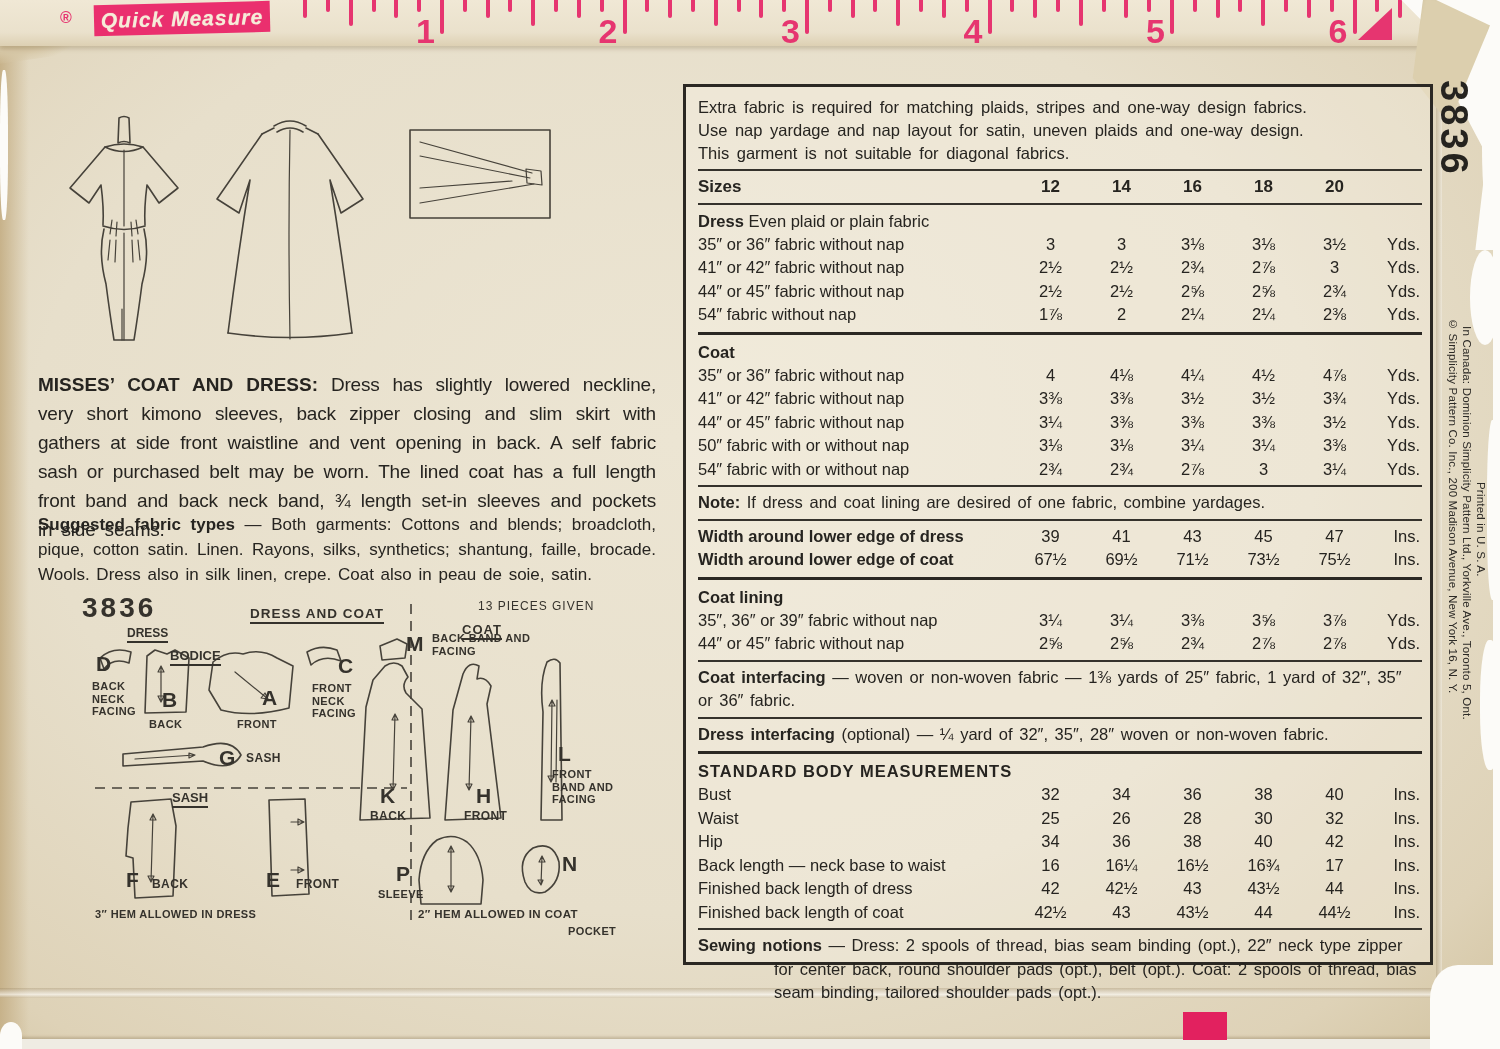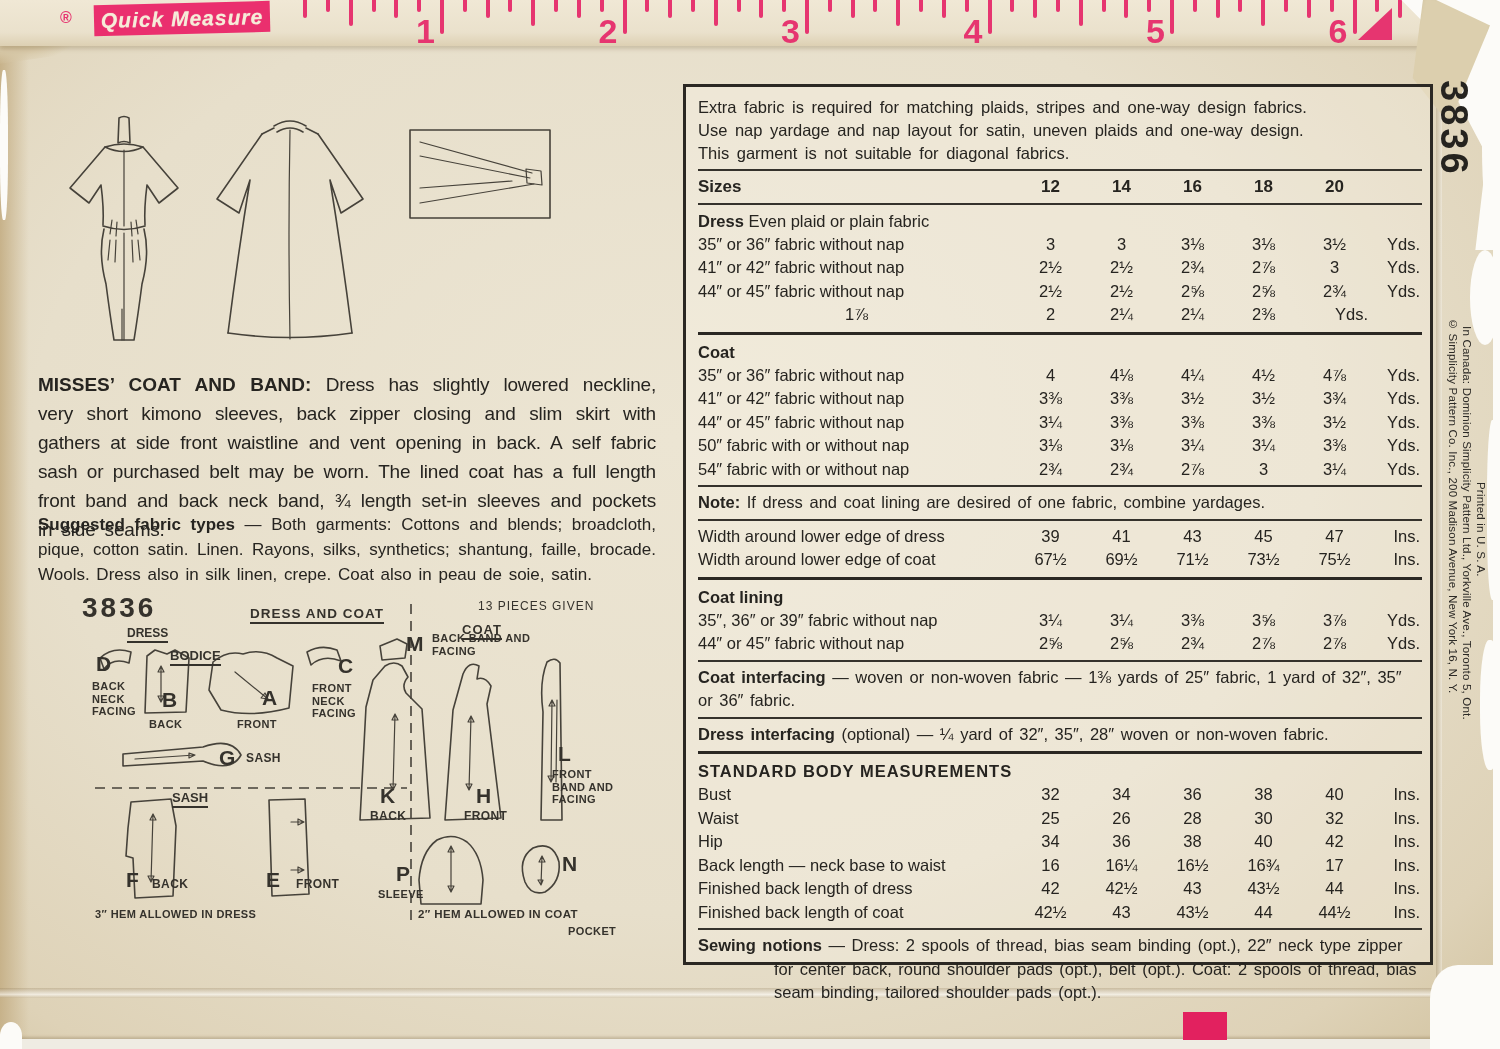--- a/index.html
+++ b/index.html
@@ -72,21 +72,21 @@
   #yardage-table{left:683px;top:84px;width:750px;height:881px;border:3px solid #2b2823;
     box-sizing:border-box;padding:9px 8px 6px 12px;background:rgba(255,252,242,.25);}
   .intro-line{font-size:16.5px;line-height:23px;text-align:justify;word-spacing:3px;}
   .rule{border-top:2px solid #35322c;margin:4px 0;}
   .rule.hv{border-top:3px solid #2b2823;margin:5px 0;}
   .trow{display:grid;grid-template-columns:1fr 71px 71px 71px 71px 71px 52px;
     font-size:16.5px;line-height:23.5px;align-items:baseline;}
   .tlbl{white-space:nowrap;overflow:hidden;}
   .tval{text-align:center;}
   .tunit{text-align:right;padding-right:2px;}
-  .bold-lbl .tlbl{font-weight:400;}
+  .bold-lbl .tlbl{font-weight:700;}
   .hdr{font-weight:700;}
   .sizes-row .tlbl,.sizes-row .tval{font-weight:700;font-size:17px;}
   .sec-hdr{font-size:16.5px;line-height:24px;}
   .sec-hdr .n{font-weight:400;}
   .para{font-size:16.5px;line-height:23.5px;word-spacing:2px;}
   .hang{padding-left:76px;text-indent:-76px;}
 
   
   .vtext{writing-mode:vertical-rl;text-orientation:mixed;white-space:nowrap;color:#2c2a26;}
   #v3836{left:1432px;top:80px;font-size:38px;font-weight:700;letter-spacing:3px;color:#25231f;}
@@ -192,21 +192,21 @@
     <path class="ln thin" d="M230,48 Q228,152 230,257"></path>
   </g>
   <g>
     <rect class="ln" x="350" y="48" width="140" height="88"></rect>
     <path class="ln thin" d="M360,60 L472,91 M360,74 L470,96 M360,121 L474,102 M360,106 L452,99"></path>
     <path class="ln thin" d="M466,87 L481,89 L482,103 L467,101 Z"></path>
   </g>
 </svg>
 
 <div id="description" class="abs z5">
-  <span class="lead">MISSES’ COAT AND BAND:</span>
+  <span class="lead">MISSES’ COAT AND DRESS:</span>
   <span>Dress has slightly lowered neckline, very short kimono sleeves, back zipper closing and slim skirt with gathers at side front waistline and vent opening in back. A self fabric sash or purchased belt may be worn. The lined coat has a full length front band and back neck band, ¾ length set-in sleeves and pockets in side seams.</span>
 </div>
 <div id="fabric-types" class="abs z5">
   <span class="lead">Suggested fabric types</span>
   <span>— Both garments: Cottons and blends; broadcloth, pique, cotton satin. Linen. Rayons, silks, synthetics; shantung, faille, brocade. Wools. Dress also in silk linen, crepe. Coat also in peau de soie, satin.</span>
 </div>
 
 <svg id="pieces-art" style="left:55px;top:582px;" width="630" height="355" viewBox="0 0 630 355">
   <path class="dash" d="M356,22 L356,338"></path>
   <path class="dash" d="M40,206 L352,206"></path>
@@ -318,20 +318,21 @@
       <div class="trow">
         <span class="tlbl">44″ or 45″ fabric without nap</span>
         <span class="tval">2½</span>
         <span class="tval">2½</span>
         <span class="tval">2⅝</span>
         <span class="tval">2⅝</span>
         <span class="tval">2¾</span>
         <span class="tunit">Yds.</span>
       </div>
       <div class="trow">
+        <span class="tlbl">54″ fabric without nap</span>
         <span class="tval">1⅞</span>
         <span class="tval">2</span>
         <span class="tval">2¼</span>
         <span class="tval">2¼</span>
         <span class="tval">2⅜</span>
         <span class="tunit">Yds.</span>
       </div>
     </div>
   <div class="rule hv"></div>
   <div class="sec-hdr hdr">Coat</div>

